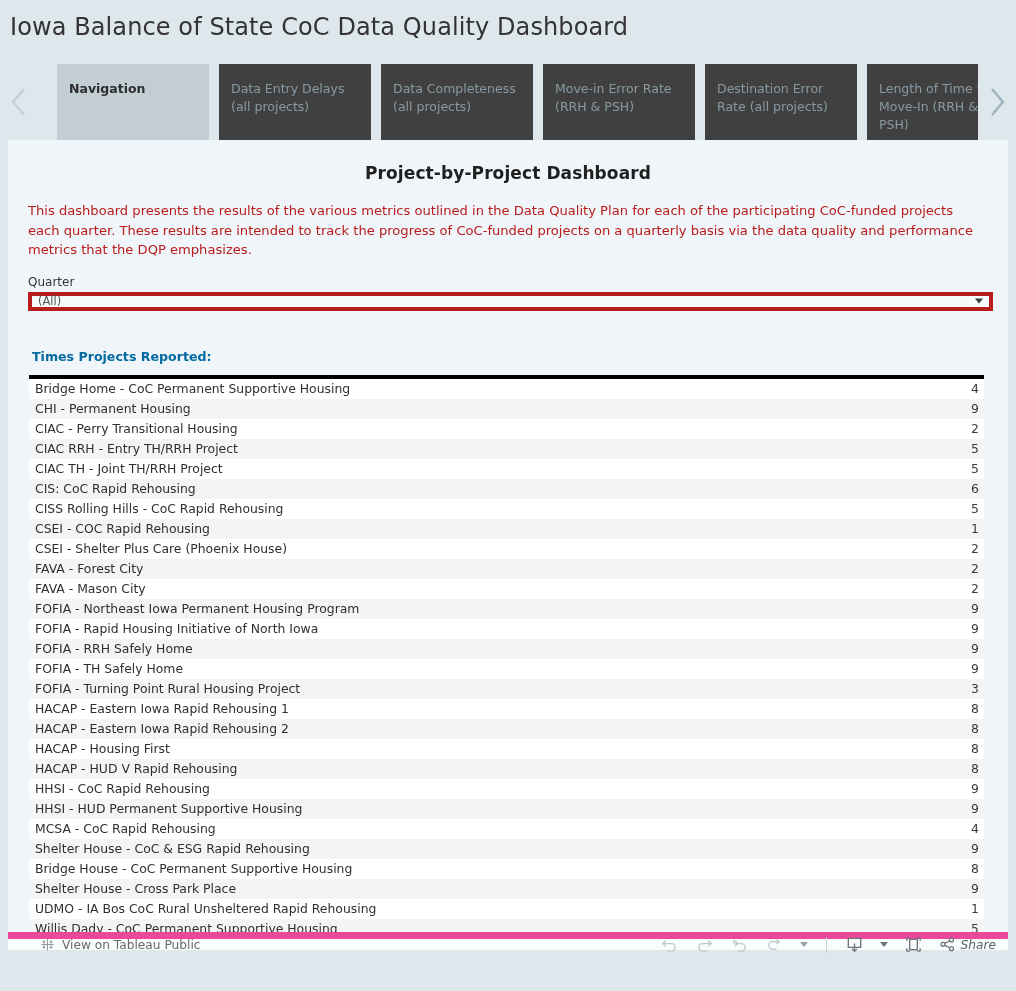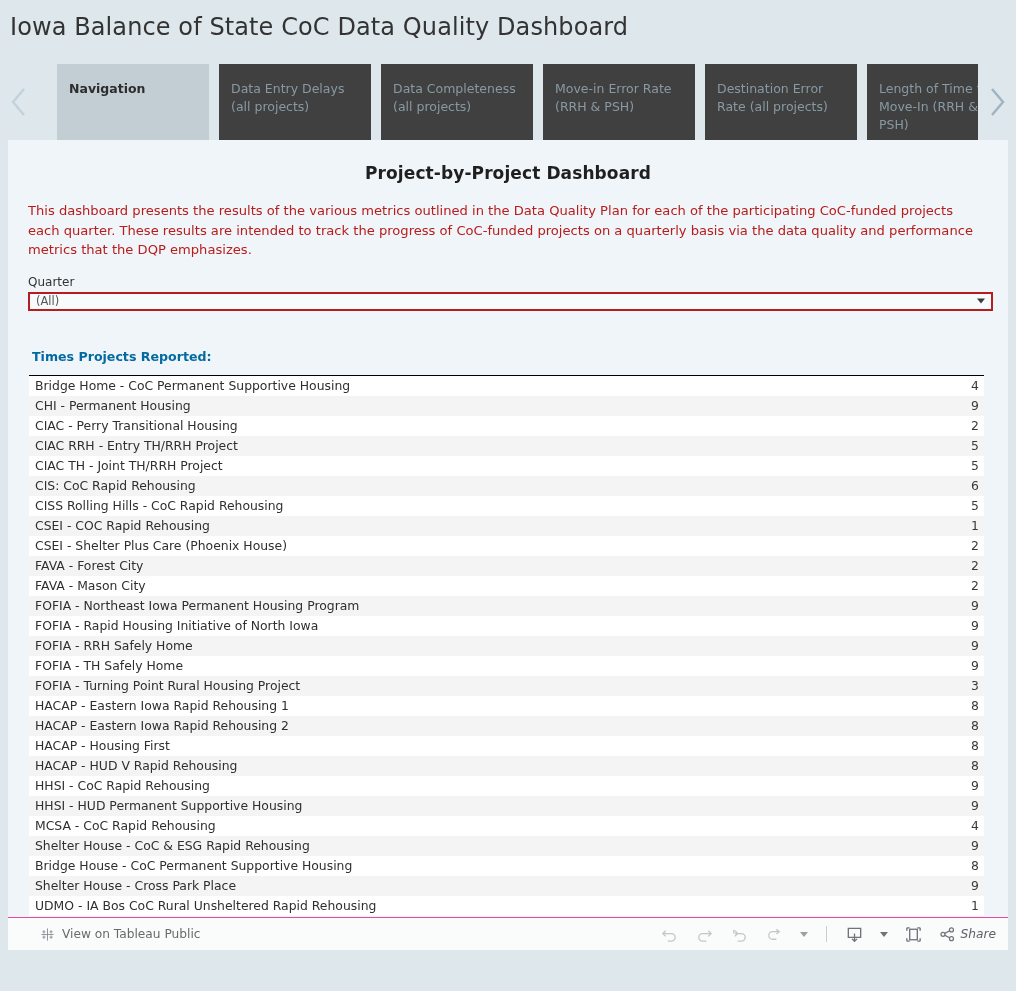--- a/index.html
+++ b/index.html
@@ -96,21 +96,21 @@
   .filter { margin-top: 15px; padding-left: 5px; }
   .filter-label {
     font-size: 12px;
     color: #333333;
     margin-bottom: 3px;
   }
   .filter-select {
     position: relative;
     height: 19px;
     background: #f8fbfc;
-    border: 2px solid #b91c1c;
+    border: 4px solid #b91c1c;
     display: flex;
     align-items: center;
     padding: 0 24px 0 6px;
     font-size: 11.5px;
     color: #555555;
   }
   .filter-caret {
     position: absolute;
     right: 6px;
     top: 50%;
@@ -126,43 +126,43 @@
     margin-top: 38px;
     padding-left: 9px;
     font-size: 12.6px;
     font-weight: 700;
     color: #0369a1;
   }
   .table-wrap {
     margin-top: 11px;
     margin-left: 6px;
     width: 955px;
-    border-top: 1px solid #000000;
+    border-top: 4px solid #000000;
     background: #0f766e;
   }
   .row {
     display: flex;
     align-items: center;
     height: 20px;
     font-size: 12.4px;
     color: #2f2f2f;
     background: #ffffff;
   }
   .row.odd { background: #f4f4f4; }
   .row-name { flex: 1 1 auto; padding-left: 6px; white-space: nowrap; overflow: hidden; }
   .row-val  { flex: 0 0 60px; text-align: right; padding-right: 5px; color: #3a3a3a; }
   .table-foot { height: 8px; background: #ffffff; }
 
   
   .toolbar {
     position: absolute;
     left: 0; right: 0; bottom: 0;
-    height: 33px;
+    height: 18px;
     background: #fafbfb;
-    border-top: 1px solid #ec4899;
+    border-top: 7px solid #ec4899;
     display: flex;
     align-items: center;
     padding: 0 12px 0 32px;
     color: #6a6a6a;
     font-size: 12.2px;
   }
   .tb-left { display: flex; align-items: center; gap: 7px; }
   .tb-spacer { flex: 1 1 auto; }
   .tb-right { display: flex; align-items: center; gap: 16px; font-style: italic; }
   .tb-btn { display: flex; align-items: center; gap: 5px; color: #8a9096; }

